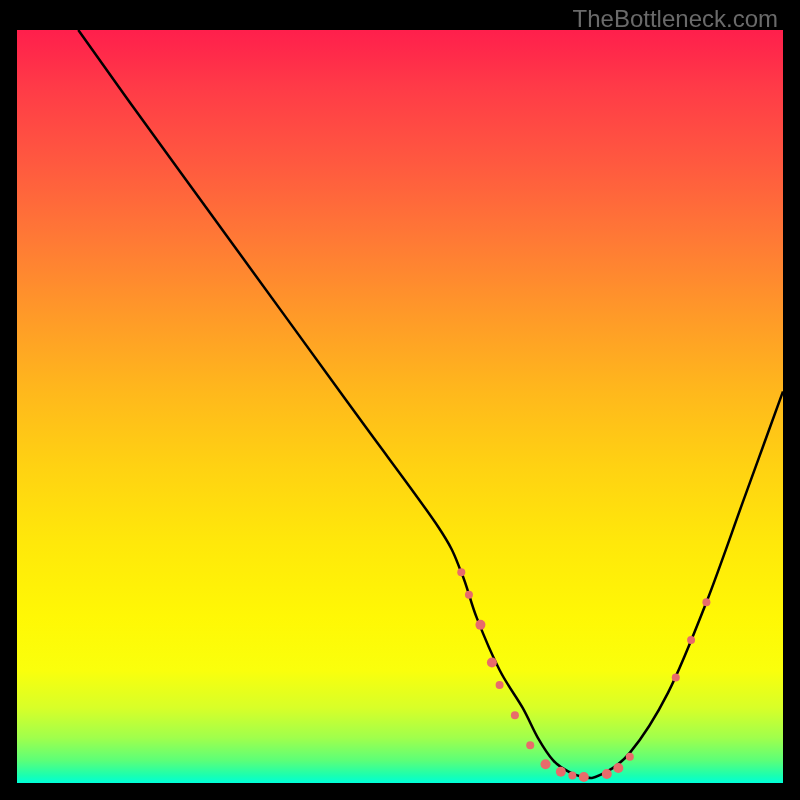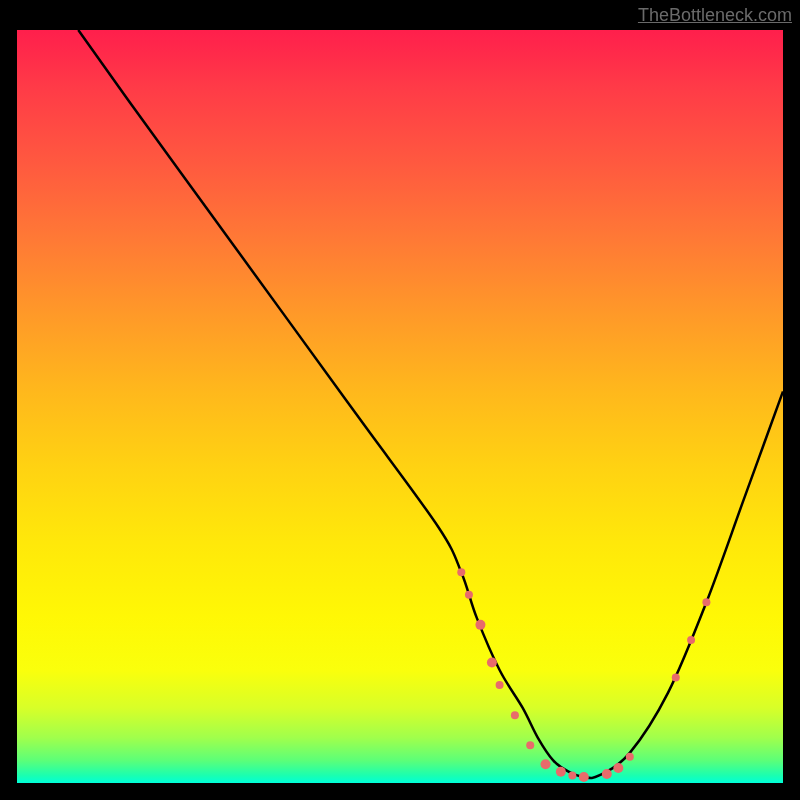--- a/index.html
+++ b/index.html
@@ -10,26 +10,25 @@
     body {
       width: 800px;
       height: 800px;
       background: #000;
       position: relative;
       font-family: Arial, sans-serif;
     }
     .watermark {
       position: absolute;
       top: 5px;
-      right: 8px;
+      right: 22px;
       color: #6a6a6a;
-      font-size: 18px;
+      font-size: 24px;
       font-weight: normal;
       z-index: 10;
-      text-decoration: underline;
     }
     .chart-area {
       position: absolute;
       left: 17px;
       top: 30px;
       width: 766px;
       height: 753px;
       background: linear-gradient(to bottom,
         #ff1f4c 0%,
         #ff3c47 8%,

